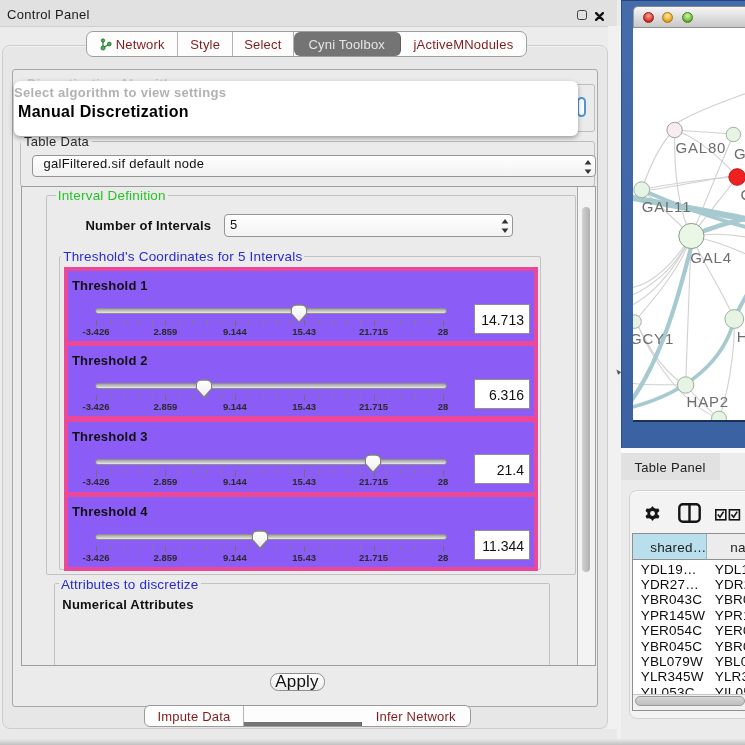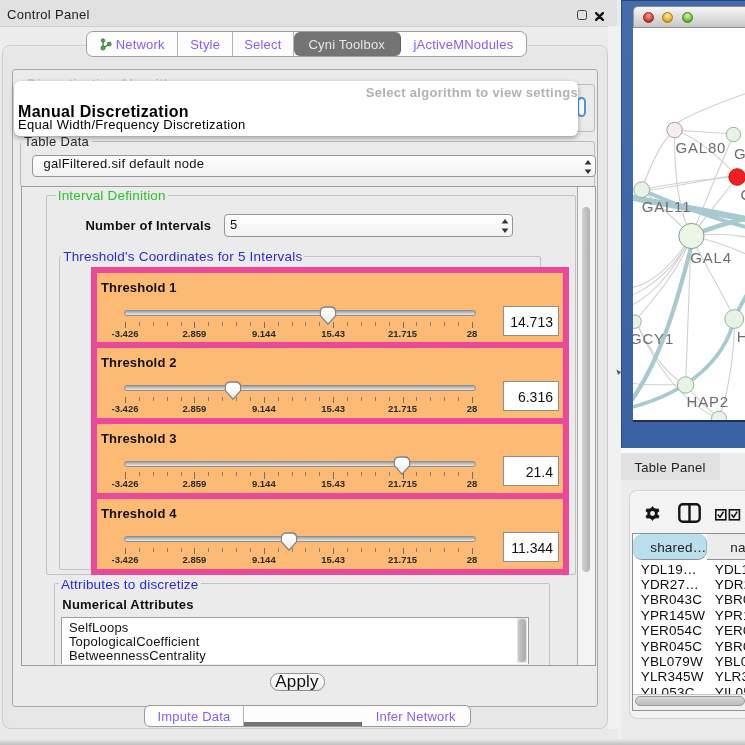--- a/index.html
+++ b/index.html
@@ -2,29 +2,29 @@
 <html><head>
 <meta charset="utf-8">
 <style>
   html,body{margin:0;padding:0;}
   #app{position:relative;width:745px;height:745px;overflow:hidden;
        font-family:"Liberation Sans",sans-serif;background:#ececec;
        -webkit-font-smoothing:antialiased;}
   .abs{position:absolute;}
   .ls{letter-spacing:.3px;}
   .tab{display:flex;align-items:center;justify-content:center;font-size:13px;
-       letter-spacing:.2px;color:#8b5cf6;border-right:1px solid #b3b3b3;height:24px;}
+       letter-spacing:.2px;color:#7f1d1d;border-right:1px solid #b3b3b3;height:24px;}
   .tab.sel{background:#747474;color:#e6e6e6;border-right:1px solid #5f5f5f;}
   .combo{background:linear-gradient(#ffffff,#f2f2f2);border:1px solid #959595;
        border-radius:4px;font-size:13px;color:#111;padding:0 0 0 11px;box-sizing:content-box;line-height:20px;}
   .carr{position:absolute;right:3px;top:4px;}
   .grpbox{border:1px solid #c2c2c2;border-radius:2px;position:absolute;}
   .grptitle{position:absolute;font-size:13.5px;letter-spacing:.2px;background:#ebebeb;padding:0 2px;}
   .bold13{font-size:13px;font-weight:bold;color:#111;letter-spacing:.2px;}
-  .tpanel{position:absolute;left:63.9px;width:466.5px;height:70px;border:6px solid #ec4899;background:#fdba74;margin-left:27px;}
+  .tpanel{position:absolute;left:63.9px;width:466.5px;height:70px;border:4px solid #ec4899;background:#8b5cf6;}
   .ttitle{position:absolute;left:4px;top:7px;font-size:13px;font-weight:bold;color:#111;letter-spacing:.2px;}
   .track{position:absolute;left:27px;top:37px;width:350px;height:4px;border:1px solid #8e8e8e;border-radius:3px;background:linear-gradient(#a2a2a2,#e8e8e8);}
   .minticks{position:absolute;left:28.1px;top:48.5px;width:348px;height:4px;
        background:repeating-linear-gradient(90deg,#7f7f7f 0,#7f7f7f 1px,transparent 1px,transparent 13.88px);}
   .majtick{position:absolute;top:48.5px;width:1px;height:6.5px;background:#6f6f6f;}
   .m1{left:28.1px}.m2{left:97.5px}.m3{left:166.9px}.m4{left:236.3px}.m5{left:305.7px}.m6{left:375.1px}
   .tlabel{position:absolute;top:54.5px;font-size:9.5px;font-weight:bold;color:#2a2a2a;transform:translateX(-50%);white-space:nowrap;}
   .vbox{position:absolute;left:406.1px;top:32.6px;width:56px;height:30px;box-sizing:border-box;background:#fff;
        border:1.4px solid #8f8f8f;font-size:14px;color:#111;text-align:right;line-height:31px;padding-right:5px;}
   .sthumb{position:absolute;top:32.5px;transform:translateX(-50%);}
@@ -179,47 +179,39 @@
         <span class="tlabel m6">28</span>
     <svg class="sthumb" style="left:192.1px;" width="17" height="19" viewBox="0 0 17 19">
           <path d="M0.8 6.3 Q0.8 1 6 1 H11 Q16.2 1 16.2 6.3 V9.6 L8.5 18.2 L0.8 9.6 Z" fill="url(#tg)" stroke="#818181" stroke-width="1.3"></path>
         </svg>
     <div class="vbox">11.344</div>
   </div>
 
   <div class="grpbox" style="left:32px;top:396.3px;width:494px;height:83px;"></div>
   <div class="grptitle" style="left:36.9px;top:389.5px;color:#2a2ad4;">Attributes to discretize</div>
   <div class="abs bold13" style="left:40.3px;top:409.5px;">Numerical Attributes</div>
-  <div class="abs" style="left:38.9px;top:430.4px;width:466.6px;height:45.4px;background:#fff;border:1px solid #9e9e9e;border-bottom:none;overflow:hidden;">
-    <div class="litem" style="top:1.8px;">SelfLoops</div>
-    <div class="litem" style="top:15.8px;">TopologicalCoefficient</div>
-    <div class="litem" style="top:29.8px;">BetweennessCentrality</div>
-    <div class="abs" style="right:1px;top:0;width:10.5px;height:45px;background:#e2e2e2;"></div>
-    <div class="abs" style="right:2px;top:.5px;width:8.5px;height:43.5px;background:linear-gradient(90deg,#c9c9c9,#a8a8a8);border-radius:4px;"></div>
-  </div>
 
   <div class="abs" style="left:554.5px;top:0;width:18.5px;height:478px;background:#f3f3f3;border-left:1px solid #aaa;border-right:1px solid #aaa;"></div>
   <div class="abs" style="left:559.5px;top:20px;width:8px;height:365px;border-radius:4.5px;background:linear-gradient(90deg,#d2d2d2,#b0b0b0);"></div>
 </div>
 
 <div class="abs" style="left:269.5px;top:673px;width:53px;height:15.5px;background:linear-gradient(#ffffff,#ededed);border:1px solid #8f8f8f;border-radius:8.5px;text-align:center;font-size:17px;color:#111;line-height:16px;letter-spacing:.2px;">Apply</div>
 
 <div class="abs" style="left:143.6px;top:705.3px;width:325px;height:19.5px;background:#fdfdfd;border:1px solid #9a9a9a;border-radius:6px;overflow:hidden;display:flex;">
   <div class="tab" style="width:99px;height:19.5px;">Impute Data</div>
   <div class="tab sel" style="width:117px;height:19.5px;margin-top:16px;">Discretize Data</div>
   <div class="tab" style="width:108px;height:19.5px;border-right:none;">Infer Network</div>
 </div>
 
 <div class="abs" style="left:0;top:729px;width:617px;height:16px;background:#e9e9e9;"></div>
 <div class="abs" style="left:0;top:739px;width:745px;height:6px;background:linear-gradient(#e9e9e9,#c0c0c0);z-index:60;"></div>
 
 <div class="abs" id="popup" style="left:14px;top:81px;width:564px;height:55px;background:#fff;border-radius:6px;box-shadow:0 2px 5px rgba(0,0,0,.35);z-index:50;">
-  <div class="abs ls" style="left:0;top:4px;width:564px;text-align:right;font-size:13px;font-weight:bold;color:#b2b2b2;">Select algorithm to view settings</div>
+  <div class="abs ls" style="left:0;top:4px;width:564px;text-align:left;font-size:13px;font-weight:bold;color:#b2b2b2;">Select algorithm to view settings</div>
   <div class="abs ls" style="left:4px;top:21.5px;font-size:16px;font-weight:bold;color:#000;">Manual Discretization</div>
-  <div class="abs ls" style="left:4px;top:36.3px;font-size:13px;color:#000;">Equal Width/Frequency Discretization</div>
 </div>
 
 <div class="abs" id="netwin" style="left:620.7px;top:0;width:124.3px;height:448px;background:linear-gradient(#446cab,#3a61a2);border-top:1px solid #24457c;border-left:1px solid #2c4f8c;"></div>
 
 <div class="abs" id="mactitle" style="left:632.6px;top:5.5px;width:112.4px;height:20.5px;background:linear-gradient(#f6f6f6,#c8c8c8);border-top:1px solid #8a8a8a;border-left:1px solid #9a9a9a;border-bottom:1px solid #8f8f8f;border-top-left-radius:5px;">
   <div class="blob" style="left:9px;background:radial-gradient(circle at 50% 32%, #f6a9a4, #e4574b 45%, #b92318 80%);border:1px solid #96201a;"></div>
   <div class="blob" style="left:28.5px;background:radial-gradient(circle at 50% 32%, #ffe9b0, #f3bd45 45%, #d3920f 80%);border:1px solid #a87a14;"></div>
   <div class="blob" style="left:48.5px;background:radial-gradient(circle at 50% 32%, #d6f0b4, #8ed058 45%, #4f9f22 80%);border:1px solid #47801f;"></div>
 </div>
 
@@ -307,21 +299,21 @@
 </svg>
 <svg class="abs" style="left:714.5px;top:508.5px;" width="26" height="12" viewBox="0 0 26 12">
   <rect x="0.8" y="0.8" width="10" height="10" fill="none" stroke="#151515" stroke-width="1.6"></rect>
   <path d="M2.8 5.5 L5 8.2 L8.6 2.6" stroke="#151515" stroke-width="1.6" fill="none"></path>
   <rect x="14.4" y="0.8" width="10" height="10" fill="none" stroke="#151515" stroke-width="1.6"></rect>
   <path d="M16.4 5.5 L18.6 8.2 L22.2 2.6" stroke="#151515" stroke-width="1.6" fill="none"></path>
 </svg>
 
 <div class="abs" style="left:632.2px;top:533.3px;width:113px;height:175.5px;border:1px solid #8f8f8f;border-right:none;background:#fff;overflow:hidden;">
 
-  <div class="abs" style="left:0;top:0;width:73px;height:24.4px;background:#b9dfec;border-right:1px solid #98b4bf;border-bottom:1px solid #8f8f8f;text-align:center;font-size:13.5px;color:#222;line-height:27px;letter-spacing:.2px;text-indent:17px;border-radius:9px;">shared…</div>
+  <div class="abs" style="left:0;top:0;width:73px;height:24.4px;background:#b9dfec;border-right:1px solid #98b4bf;border-bottom:1px solid #8f8f8f;text-align:center;font-size:13.5px;color:#222;line-height:27px;letter-spacing:.2px;text-indent:17px;">shared…</div>
   <div class="abs" style="left:74px;top:0;width:40px;height:24.4px;background:#ececec;border-bottom:1px solid #8f8f8f;font-size:13.5px;color:#222;line-height:27px;letter-spacing:.2px;">
         <span style="position:absolute;left:23px;">name</span>
       </div>
 
   <div class="abs" style="left:0;top:25.4px;width:113px;height:134px;overflow:hidden;">
     <div class="trow" style="left:7.5px;top:2px;">YDL19…</div>
         <div class="trow" style="left:81.5px;top:2px;">YDL194W</div>
     <div class="trow" style="left:7.5px;top:17.4px;">YDR27…</div>
         <div class="trow" style="left:81.5px;top:17.4px;">YDR277C</div>
     <div class="trow" style="left:7.5px;top:32.8px;">YBR043C</div>

